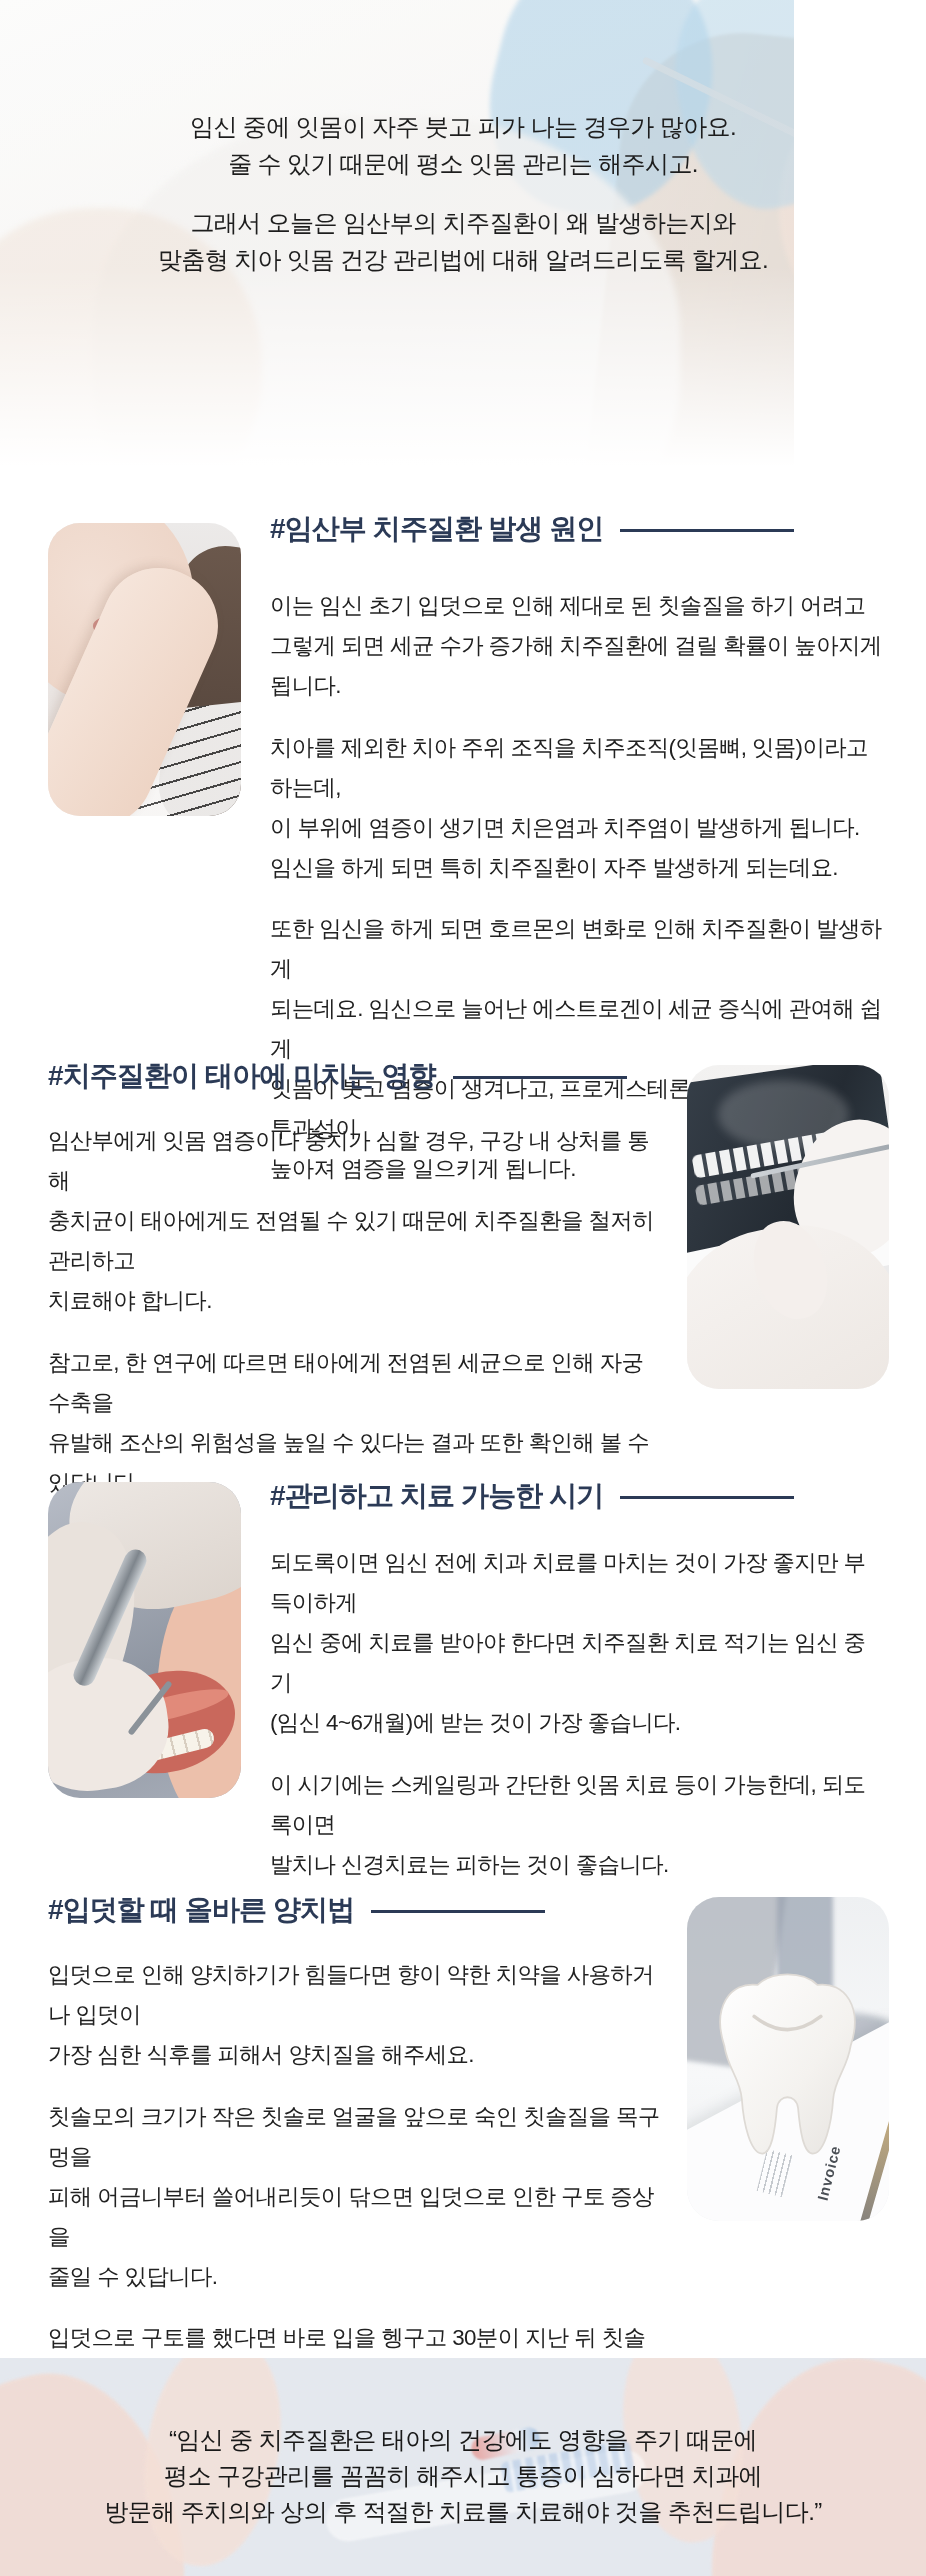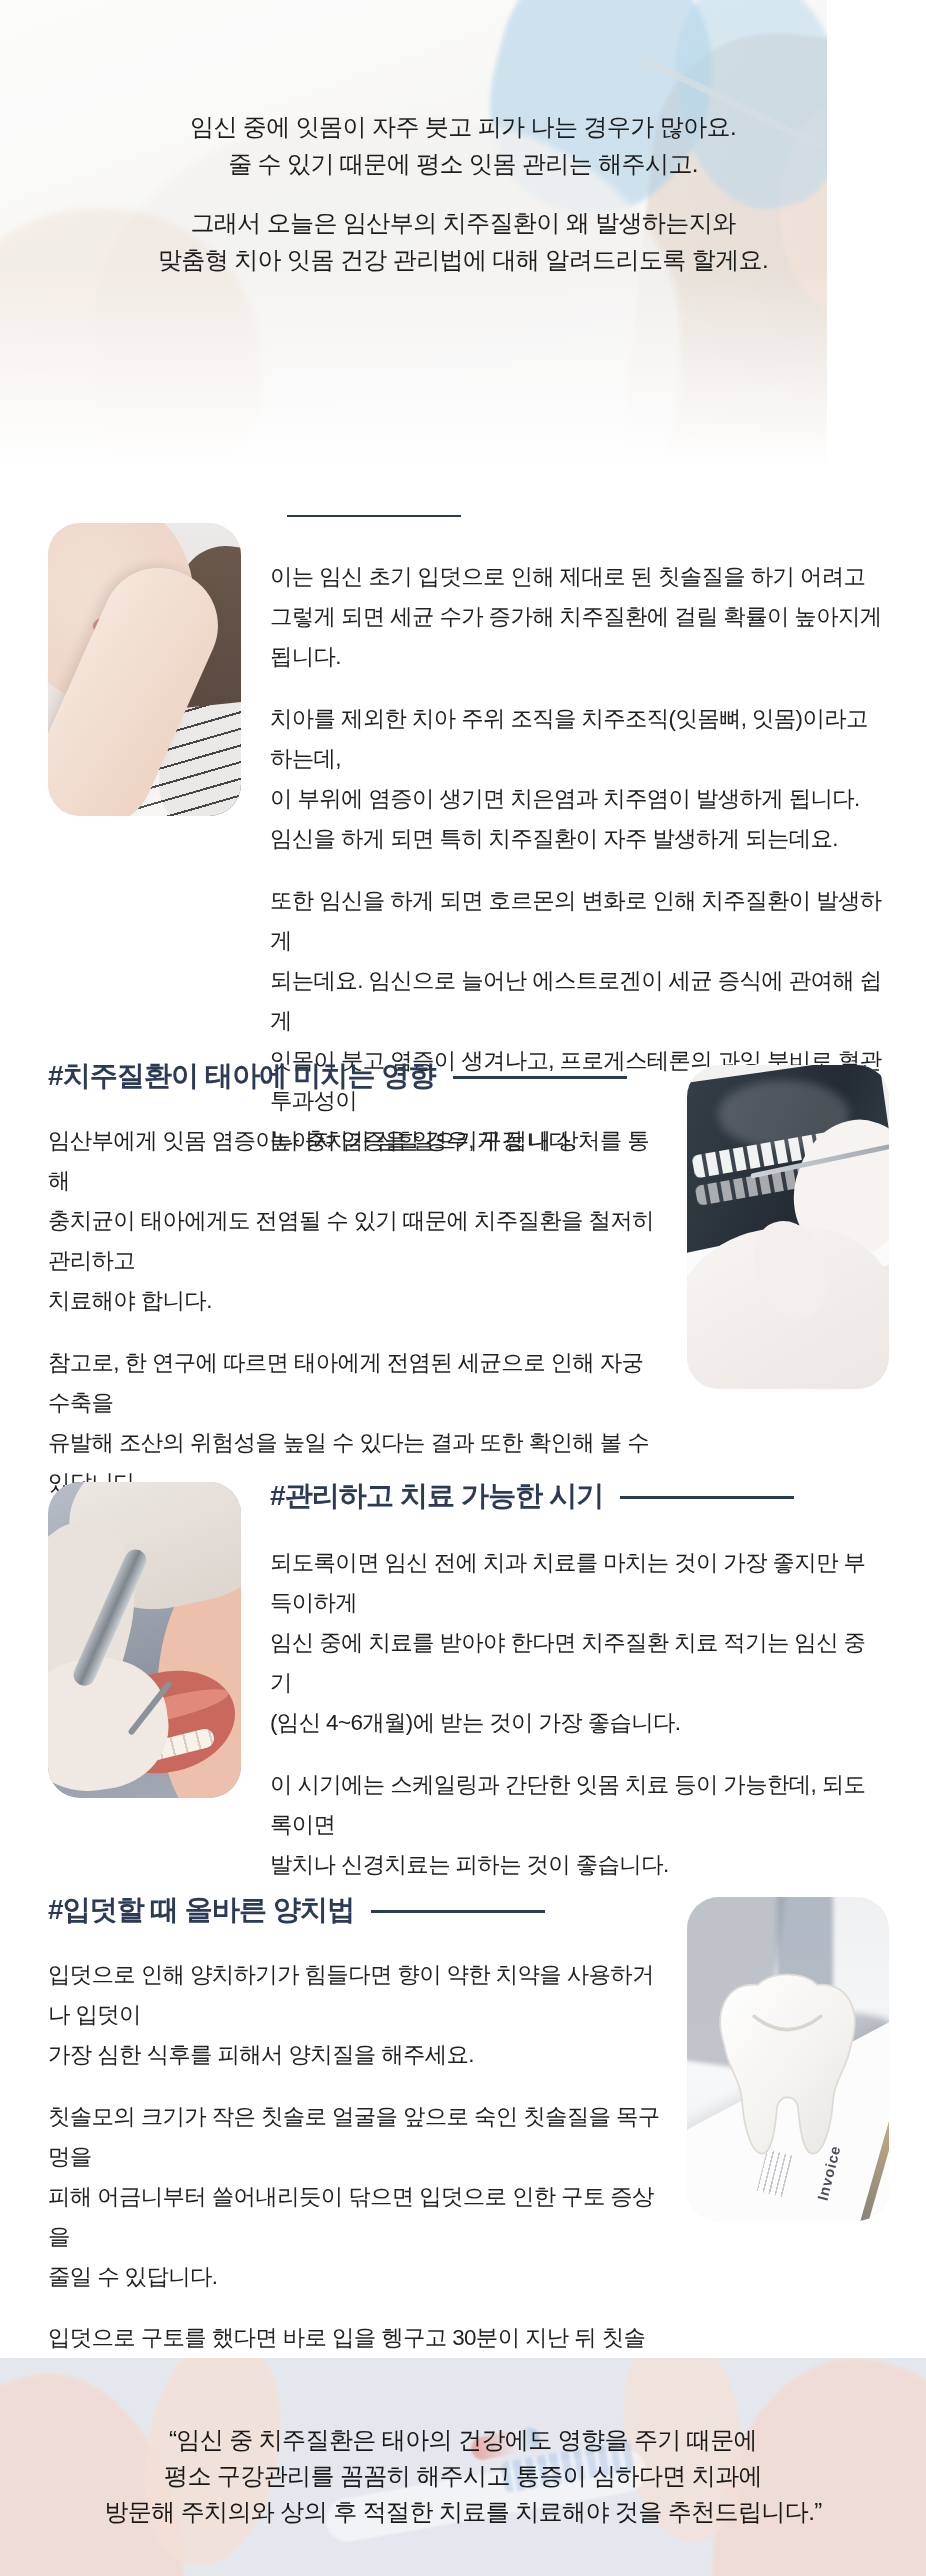--- a/index.html
+++ b/index.html
@@ -2,21 +2,21 @@
 <html style="font-size:12.3px"><head>
 <meta charset="utf-8">
 <style>
   html,body{margin:0;padding:0;background:#ffffff;}
   .page{position:relative;width:926px;height:2576px;margin:0 auto;background:#ffffff;overflow:hidden;
         font-family:"Liberation Sans","DejaVu Sans",sans-serif;color:#222222;}
   .pre{white-space:pre-line;}
 
   
   .hero{position:absolute;left:0;top:0;width:794px;height:486px;overflow:hidden;
-        background:linear-gradient(160deg,#fbfbfa 0%,#f5f4f2 45%,#ffffff 100%);padding-left:33px;}
+        background:linear-gradient(160deg,#fbfbfa 0%,#f5f4f2 45%,#ffffff 100%);}
   .hero .shape{position:absolute;}
   .h-glove1{top:-46px;left:494px;width:216px;height:262px;background:#8fc0e0;border-radius:42% 48% 50% 45%;transform:rotate(14deg);opacity:.55;filter:blur(2.3px);}
   .h-glove2{top:-23px;left:679px;width:162px;height:232px;background:#9ecbe6;border-radius:46%;transform:rotate(-12deg);opacity:.5;filter:blur(2.3px);}
   .h-tool{top:100px;left:633px;width:201px;height:7px;background:#c7d2da;border-radius:3.9px;transform:rotate(26deg);opacity:.8;}
   .h-hair{top:31px;right:-31px;width:232px;height:756px;background:linear-gradient(100deg,#cdb7a4,#b29a86);border-radius:123px 0 0 170px;transform:rotate(6deg);opacity:.45;filter:blur(1.5px);}
   .h-face{top:100px;left:779px;width:147px;height:216px;background:#f2dccf;border-radius:50%;opacity:.55;filter:blur(2.3px);}
   .h-dress{bottom:-108px;left:93px;width:587px;height:478px;background:#f0eeec;border-radius:45%;opacity:.8;filter:blur(3.1px);}
   .h-arm{bottom:-46px;left:-62px;width:324px;height:324px;background:#ead7c8;border-radius:48%;opacity:.45;filter:blur(3.1px);}
   .h-fade{position:absolute;inset:0;background:linear-gradient(to bottom,rgba(255,255,255,.25) 0%,rgba(255,255,255,.25) 55%,#ffffff 96%);}
   .hero-text{position:absolute;left:0;top:108px;width:926px;text-align:center;
@@ -126,20 +126,21 @@
     <div class="s p1-bg"></div>
     <div class="s p1-hair"></div>
     <div class="s p1-shirt"></div>
     <div class="s p1-face"></div>
     <div class="s p1-lips"></div>
     <div class="s p1-hand"></div>
   </figure>
 
   <div class="content c1">
     <h2 class="sec-heading">
+        <span>#임산부 치주질환 발생 원인</span>
         <span class="rule"></span>
       </h2>
     <p class="body pre">이는 임신 초기 입덧으로 인해 제대로 된 칫솔질을 하기 어려고
 그렇게 되면 세균 수가 증가해 치주질환에 걸릴 확률이 높아지게 됩니다.</p>
     <p class="body pre">치아를 제외한 치아 주위 조직을 치주조직(잇몸뼈, 잇몸)이라고 하는데,
 이 부위에 염증이 생기면 치은염과 치주염이 발생하게 됩니다.
 임신을 하게 되면 특히 치주질환이 자주 발생하게 되는데요.</p>
     <p class="body pre">또한 임신을 하게 되면 호르몬의 변화로 인해 치주질환이 발생하게
 되는데요. 임신으로 늘어난 에스트로겐이 세균 증식에 관여해 쉽게
 잇몸이 붓고 염증이 생겨나고, 프로게스테론의 과잉 분비로 혈관 투과성이

